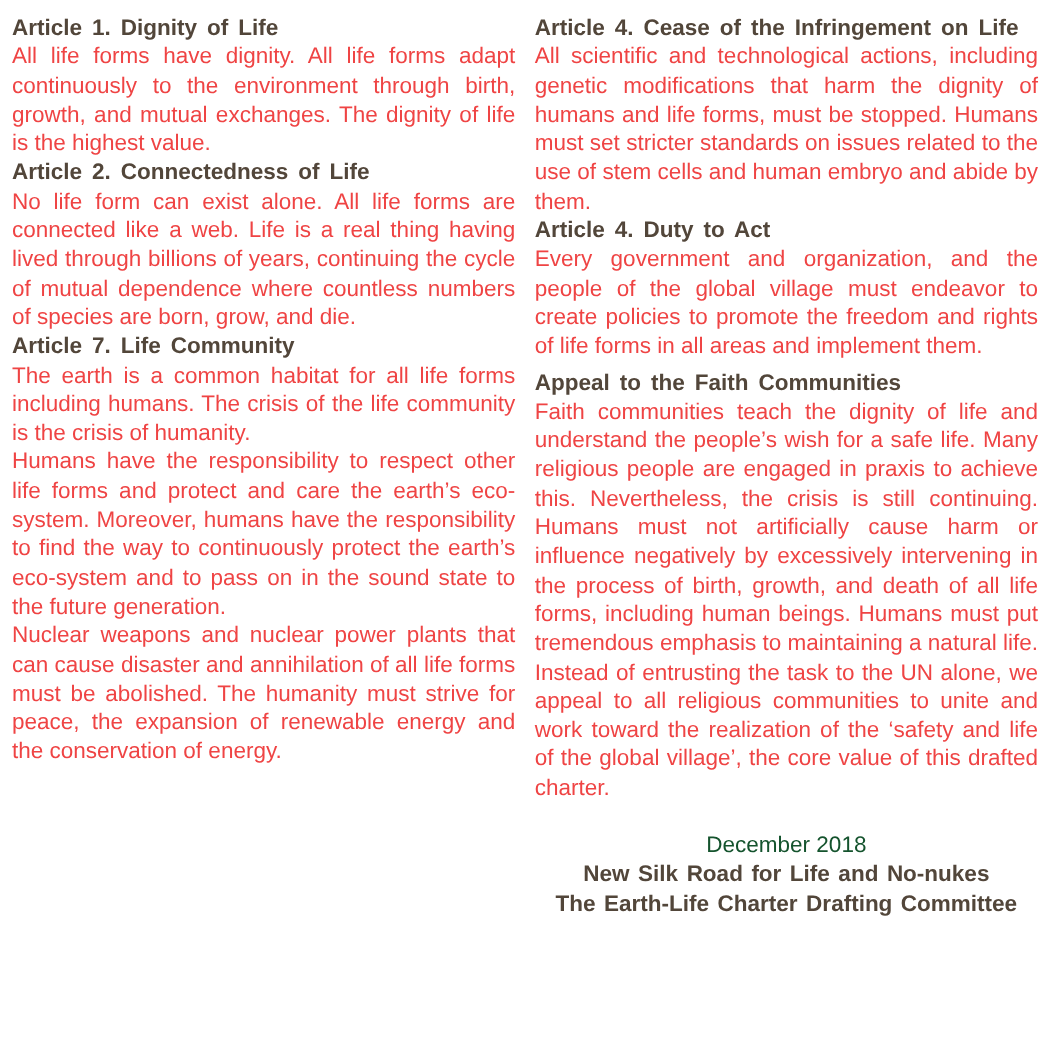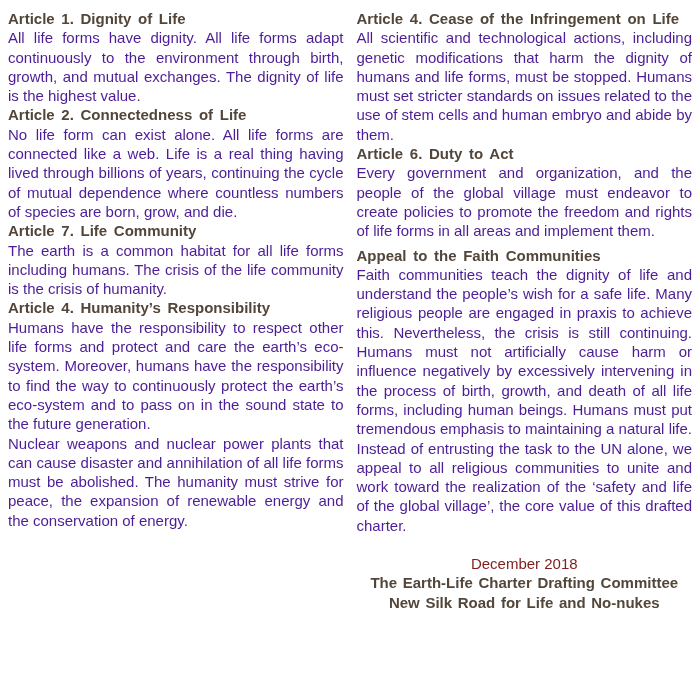--- a/index.html
+++ b/index.html
@@ -32,31 +32,31 @@
     margin: 0;
     font-size: 15px;
     line-height: 19.3px;
     font-weight: bold;
     color: #52463a;
     word-spacing: 2.5px;
   }
   p.article-body {
     margin: 0;
     text-align: justify;
-    color: #4c1d95;
+    color: #ef4444;
   }
   .appeal-block {
     margin-top: 5px;
   }
   .footer-block {
     margin-top: 19px;
     text-align: center;
   }
   .footer-date {
-    color: #7f1d1d;
+    color: #14532d;
   }
   .footer-bold {
     font-weight: bold;
     color: #52463a;
     word-spacing: 1.5px;
   }
 </style>
 </head>
 <body>
 
@@ -65,38 +65,37 @@
   <div class="col">
     <h2 class="article-title">Article 1. Dignity of Life</h2>
     <p class="article-body">All life forms have dignity. All life forms adapt continuously to the environment through birth, growth, and mutual exchanges. The dignity of life is the highest value.</p>
 
     <h2 class="article-title">Article 2. Connectedness of Life</h2>
     <p class="article-body">No life form can exist alone. All life forms are connected like a web. Life is a real thing having lived through billions of years, continuing the cycle of mutual dependence where countless numbers of species are born, grow, and die.</p>
 
     <h2 class="article-title">Article 7. Life Community</h2>
     <p class="article-body">The earth is a common habitat for all life forms including humans. The crisis of the life community is the crisis of humanity.</p>
 
-    <h2 class="article-title">Article 4. Humanity’s Responsibility</h2>
     <p class="article-body">Humans have the responsibility to respect other life forms and protect and care the earth’s eco-system. Moreover, humans have the responsibility to find the way to continuously protect the earth’s eco-system and to pass on in the sound state to the future generation.</p>
 
     <p class="article-body">Nuclear weapons and nuclear power plants that can cause disaster and annihilation of all life forms must be abolished. The humanity must strive for peace, the expansion of renewable energy and the conservation of energy.</p>
   </div>
 
   <div class="col">
     <h2 class="article-title">Article 4. Cease of the Infringement on Life</h2>
     <p class="article-body">All scientific and technological actions, including genetic modifications that harm the dignity of humans and life forms, must be stopped. Humans must set stricter standards on issues related to the use of stem cells and human embryo and abide by them.</p>
 
-    <h2 class="article-title">Article 6. Duty to Act</h2>
+    <h2 class="article-title">Article 4. Duty to Act</h2>
     <p class="article-body">Every government and organization, and the people of the global village must endeavor to create policies to promote the freedom and rights of life forms in all areas and implement them.</p>
 
     <div class="appeal-block">
       <h2 class="article-title">Appeal to the Faith Communities</h2>
       <p class="article-body">Faith communities teach the dignity of life and understand the people’s wish for a safe life. Many religious people are engaged in praxis to achieve this. Nevertheless, the crisis is still continuing. Humans must not artificially cause harm or influence negatively by excessively intervening in the process of birth, growth, and death of all life forms, including human beings. Humans must put tremendous emphasis to maintaining a natural life. Instead of entrusting the task to the UN alone, we appeal to all religious communities to unite and work toward the realization of the ‘safety and life of the global village’, the core value of this drafted charter.</p>
     </div>
 
     <div class="footer-block">
       <div class="footer-date">December 2018</div>
+      <div class="footer-bold">New Silk Road for Life and No-nukes</div>
       <div class="footer-bold">The Earth-Life Charter Drafting Committee</div>
-      <div class="footer-bold">New Silk Road for Life and No-nukes</div>
     </div>
   </div>
 
 </div>
 
 </body></html>

